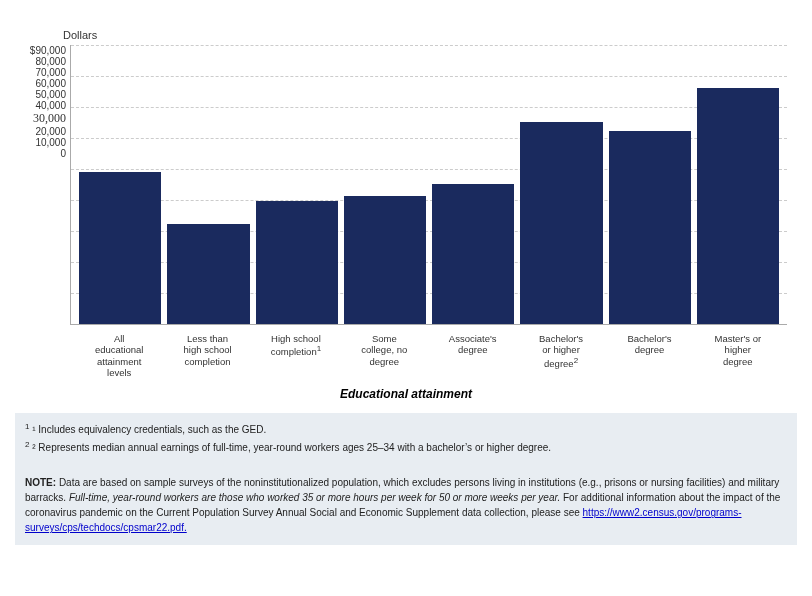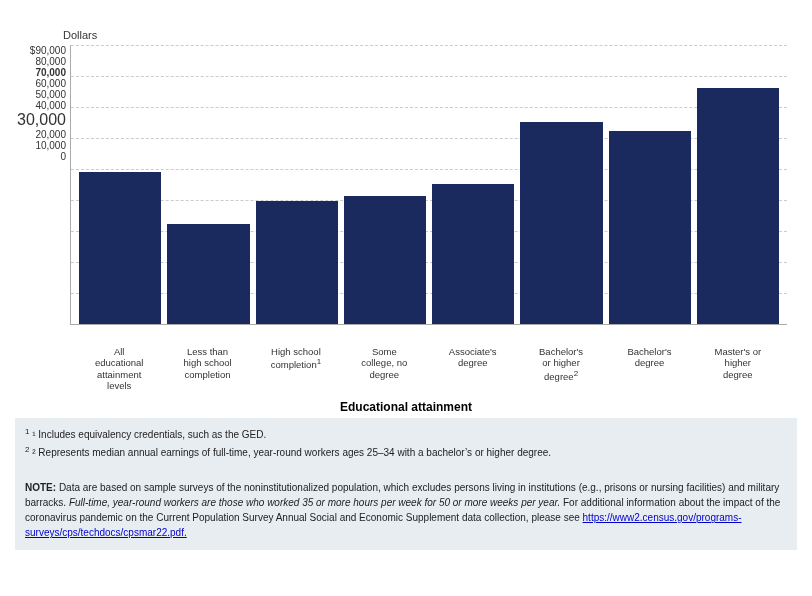--- a/index.html
+++ b/index.html
@@ -31,29 +31,30 @@
     }
     .bar {
       background-color: #1a2a5e;
       width: 100%;
       transition: none;
     }
     .bar-label {
       text-align: center;
       font-size: 9.5px;
       color: #333;
-      margin-top: 17px;
+      margin-top: 4px;
       line-height: 1.2;
     }
     .x-axis-title {
       text-align: center;
       font-size: 12px;
       font-weight: bold;
       margin-top: 8px;
-      margin-bottom: 4px;
+      margin-bottom: 12px;
+      font-style: italic;
     }
     .notes-section {
       background-color: #e8edf2;
       padding: 8px 10px;
       font-size: 10px;
       color: #222;
       line-height: 1.5;
       margin-top: 4px;
     }
     .note-line {
@@ -80,25 +81,25 @@
 
     <div style="position: absolute; left: -55px; top: 0; bottom: 50px; display: flex; flex-direction: column; justify-content: space-between; z-index:2;">
     </div>
   </div>
 
   <div style="display: flex; margin-right: 10px;">
 
     <div style="width: 55px; height: 280px; display: flex; flex-direction: column; justify-content: flex-start; align-items: flex-end; padding-right: 4px;">
       <span style="font-size:10px;color:#333;">$90,000</span>
       <span style="font-size:10px;color:#333;">80,000</span>
-      <span style="font-size:10px;color:#333;font-weight:bold;">70,000</span>
+      <span style="font-size:10px;color:#333;">70,000</span>
       <span style="font-size:10px;color:#333;">60,000</span>
       <span style="font-size:10px;color:#333;">50,000</span>
       <span style="font-size:10px;color:#333;">40,000</span>
-      <span style="font-size:16px;color:#333;">30,000</span>
+      <span style="font-size:12px;color:#333;font-family:Liberation Serif, serif;">30,000</span>
       <span style="font-size:10px;color:#333;">20,000</span>
       <span style="font-size:10px;color:#333;">10,000</span>
       <span style="font-size:10px;color:#333;">0</span>
     </div>
 
     <div style="flex:1; position: relative; height: 280px; border-left: 1px solid #aaa; border-bottom: 1px solid #aaa;">
 
       <div style="position:absolute;left:0;right:0;top:0;bottom:0;">
         <div style="position:absolute;left:0;right:0;top:0%;border-top:1px dashed #ccc;"></div>
         <div style="position:absolute;left:0;right:0;top:11.11%;border-top:1px dashed #ccc;"></div>

